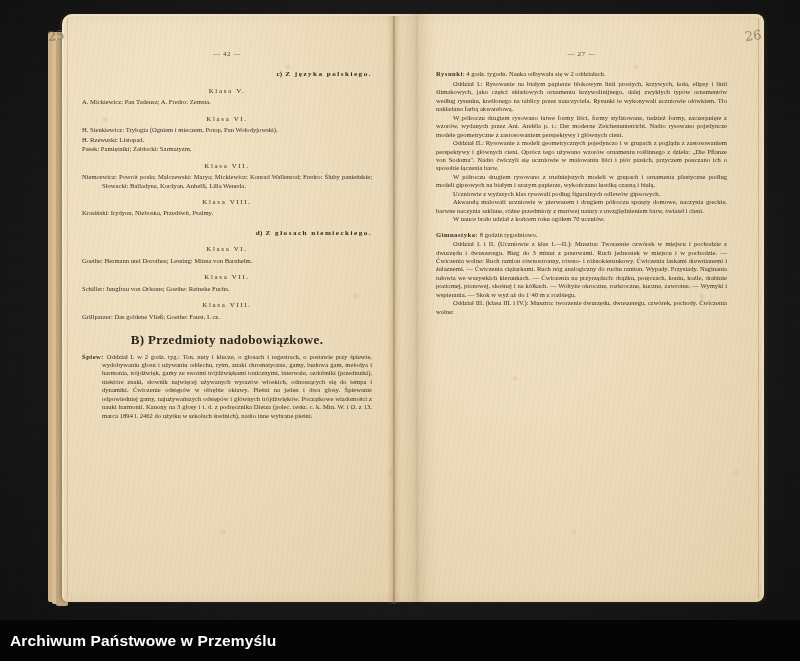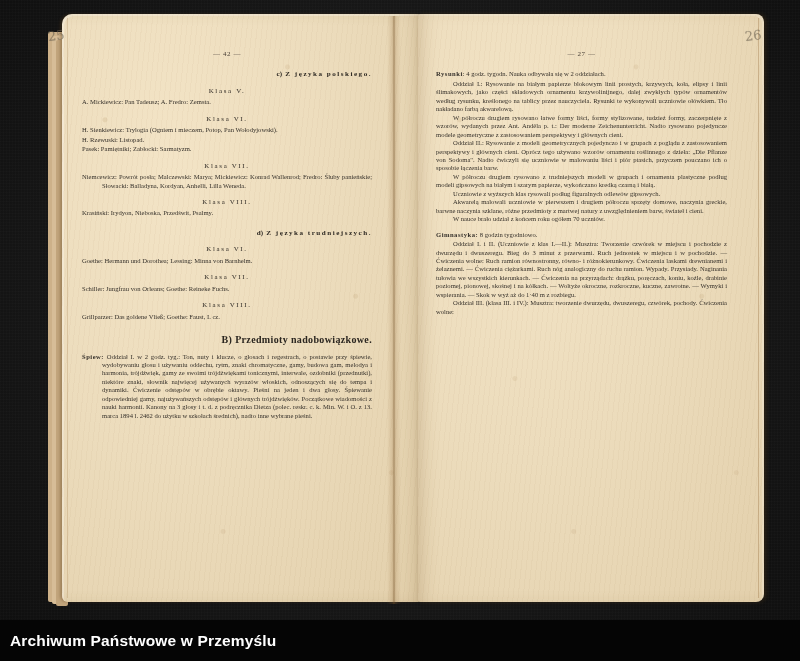--- a/index.html
+++ b/index.html
@@ -119,21 +119,21 @@
 
   .klasa{
     text-align:center;font-size:6.9px;letter-spacing:1.7px;
     margin:8px 0 3px;color:#332e28;
   }
 
   .entry{margin:0 0 1px;text-indent:0;}
   .entry.hang{padding-left:20px;text-indent:-20px;}
 
   .bighead{
-    text-align:right;font-weight:bold;font-size:10px;
+    text-align:center;font-weight:bold;font-size:13px;
     letter-spacing:.35px;margin:15px 0 8px;color:#2b2620;
   }
 
   .subject{margin:0 0 1px;}
   .subject .name{font-weight:bold;letter-spacing:.5px;}
   .subject.hang{padding-left:20px;text-indent:-20px;}
 
   .para{margin:0;text-indent:17px;}
   .gap{height:7px;}
 
@@ -201,21 +201,21 @@
   <p class="entry">H. Rzewuski: Listopad.</p>
   <p class="entry">Pasek: Pamiętniki; Zabłocki: Sarmatyzm.</p>
 
   <div class="klasa">Klasa VII.</div>
   <p class="entry hang">Niemcewicz: Powrót posła; Malczewski: Marya; Mickiewicz: Konrad Wallenrod; Fredro: Śluby panieńskie; Słowacki: Balladyna, Kordyan, Anhelli, Lilla Weneda.</p>
 
   <div class="klasa">Klasa VIII.</div>
   <p class="entry">Krasiński: Irydyon, Nieboska, Przedświt, Psalmy.</p>
 
   <div class="sechead">
-    <span class="lead">d)</span><span>Z języka trudniejszych.</span>
+    <span class="lead">d)</span><span>Z głosach niemieckiego.</span>
   </div>
 
   <div class="klasa">Klasa VI.</div>
   <p class="entry">Goethe: Hermann und Dorothea; Lessing: Minna von Barnhelm.</p>
 
   <div class="klasa">Klasa VII.</div>
   <p class="entry">Schiller: Jungfrau von Orleans; Goethe: Reineke Fuchs.</p>
 
   <div class="klasa">Klasa VIII.</div>
   <p class="entry">Grillparzer: Das goldene Vließ; Goethe: Faust, I. cz.</p>

